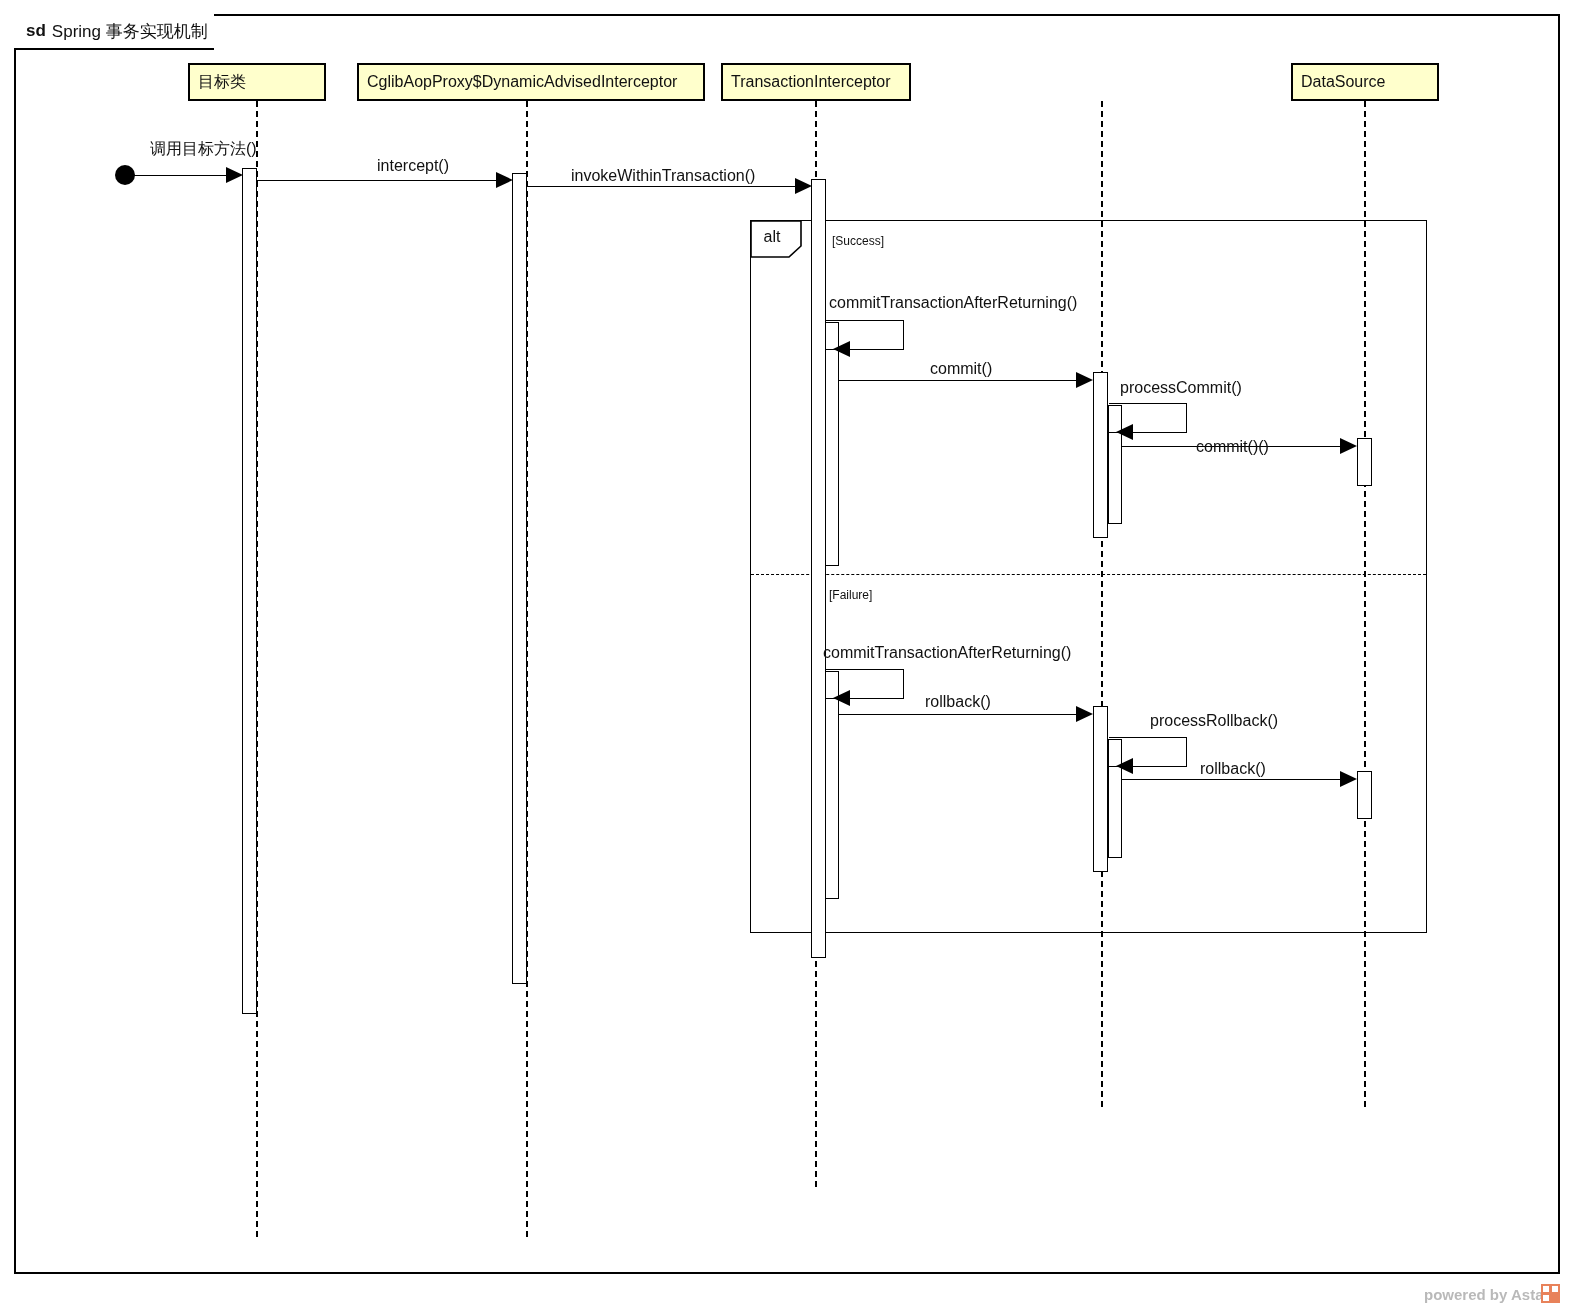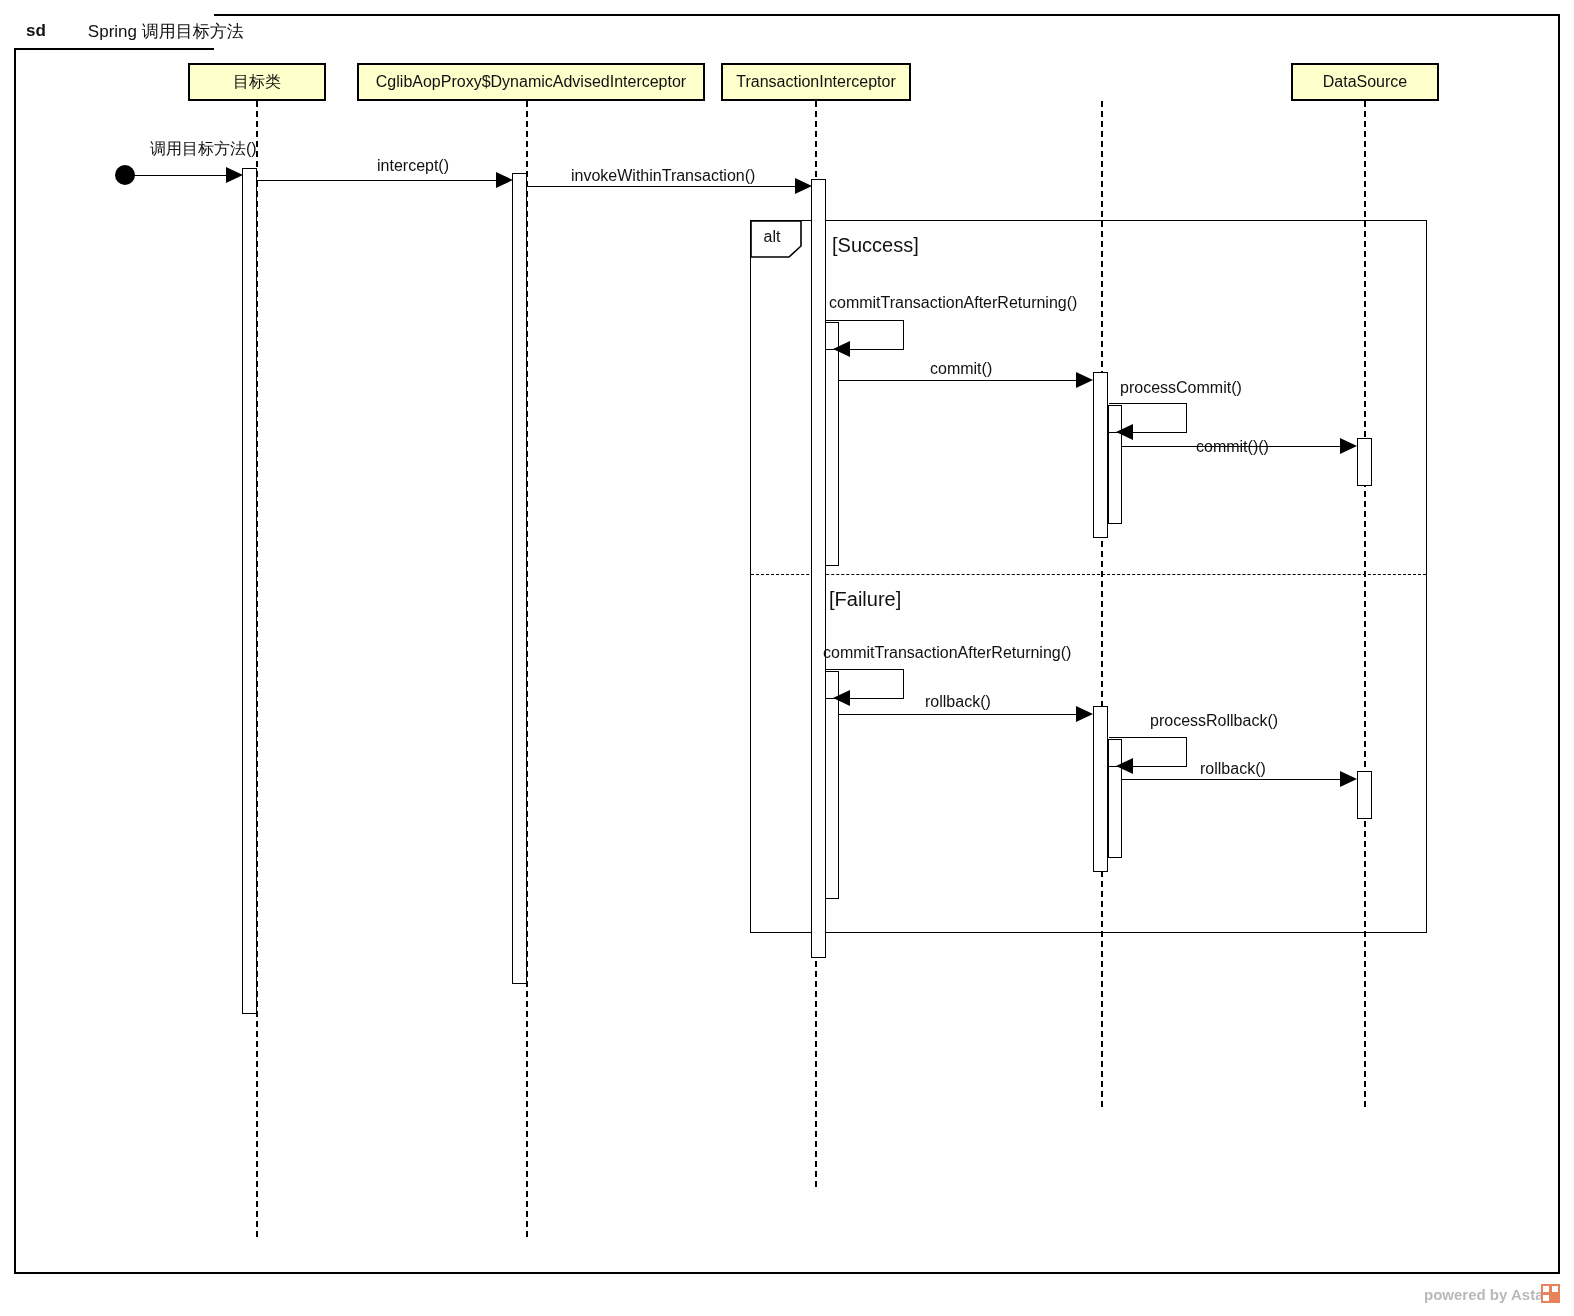--- a/index.html
+++ b/index.html
@@ -6,54 +6,54 @@
   html,body{margin:0;padding:0;background:#ffffff;}
   body{font-family:"Liberation Sans","DejaVu Sans",sans-serif;}
   #canvas{position:relative;width:1574px;height:1316px;background:#ffffff;overflow:hidden;}
   .frame-outline{position:absolute;left:14px;top:14px;width:1546px;height:1260px;border:2px solid #000;box-sizing:border-box;}
   .frame-tag{position:absolute;left:14px;top:14px;height:34px;box-sizing:border-box;
              display:flex;align-items:center;padding:0 26px 0 12px;font-size:17px;color:#111;
              background:#fff;border-right:none;white-space:nowrap;}
   .frame-tag .kw{font-weight:bold;margin-right:6px;}
   .frame-tag-shape{position:absolute;left:14px;top:14px;}
   .lifeline-head{position:absolute;background:#ffffcc;border:2px solid #000;box-sizing:border-box;
-                 display:flex;align-items:center;justify-content:center;font-size:16px;color:#111;
+                 display:flex;align-items:center;font-size:16px;color:#111;
                  text-align:center;padding:0 8px;white-space:nowrap;}
   .lifeline-line{position:absolute;width:0;border-left:2px dashed #000;}
   .activation{position:absolute;background:#ffffff;border:1.6px solid #000;box-sizing:border-box;}
   .msg{position:absolute;height:0;border-top:1.6px solid #000;}
   .arrowhead{position:absolute;width:0;height:0;border-top:8px solid transparent;
              border-bottom:8px solid transparent;}
   .arrow-right{border-left:17px solid #000;}
   .arrow-left{border-right:17px solid #000;}
   .msg-label{position:absolute;font-size:16px;color:#111;white-space:nowrap;}
   .found-dot{position:absolute;width:20px;height:20px;border-radius:50%;background:#000;}
   .alt-frame{position:absolute;border:1.6px solid #000;box-sizing:border-box;background:transparent;}
   .alt-tag{position:absolute;font-size:16px;color:#111;display:flex;align-items:center;
            justify-content:center;}
   .alt-divider{position:absolute;height:0;border-top:1.8px dashed #000;}
-  .guard{position:absolute;font-size:20px;color:#111;white-space:nowrap;}
+  .guard{position:absolute;font-size:12px;color:#111;white-space:nowrap;}
   .selfcall{position:absolute;box-sizing:border-box;border:1.6px solid #000;border-left:none;background:transparent;}
   .watermark{position:absolute;font-size:15px;font-weight:bold;color:#b9b9b9;white-space:nowrap;}
   .astah-logo{position:absolute;width:19px;height:19px;background:#e8825a;}
   .astah-logo i{position:absolute;background:#fff;display:block;}
 </style>
 </head>
 <body>
 
 <div id="canvas">
 
   <div class="frame-outline"></div>
 
   <svg class="frame-tag-shape" width="200" height="36">
     <polygon points="1,1 183,1 199,19 199,35 1,35" fill="#ffffff" stroke="#000000" stroke-width="2"></polygon>
   </svg>
-  <div class="frame-tag" style="width:200px;gap:36px;">
+  <div class="frame-tag" style="width:200px;">
     <span class="kw">sd</span>
-    <span>Spring 调用目标方法</span>
+    <span>Spring 事务实现机制</span>
   </div>
 
   <div class="lifeline-head" style="left:188px;top:63px;width:138px;height:38px;">
     <span>目标类</span>
   </div>
   <div class="lifeline-head" style="left:357px;top:63px;width:348px;height:38px;">
     <span>CglibAopProxy$DynamicAdvisedInterceptor</span>
   </div>
   <div class="lifeline-head" style="left:721px;top:63px;width:190px;height:38px;">
     <span>TransactionInterceptor</span>

